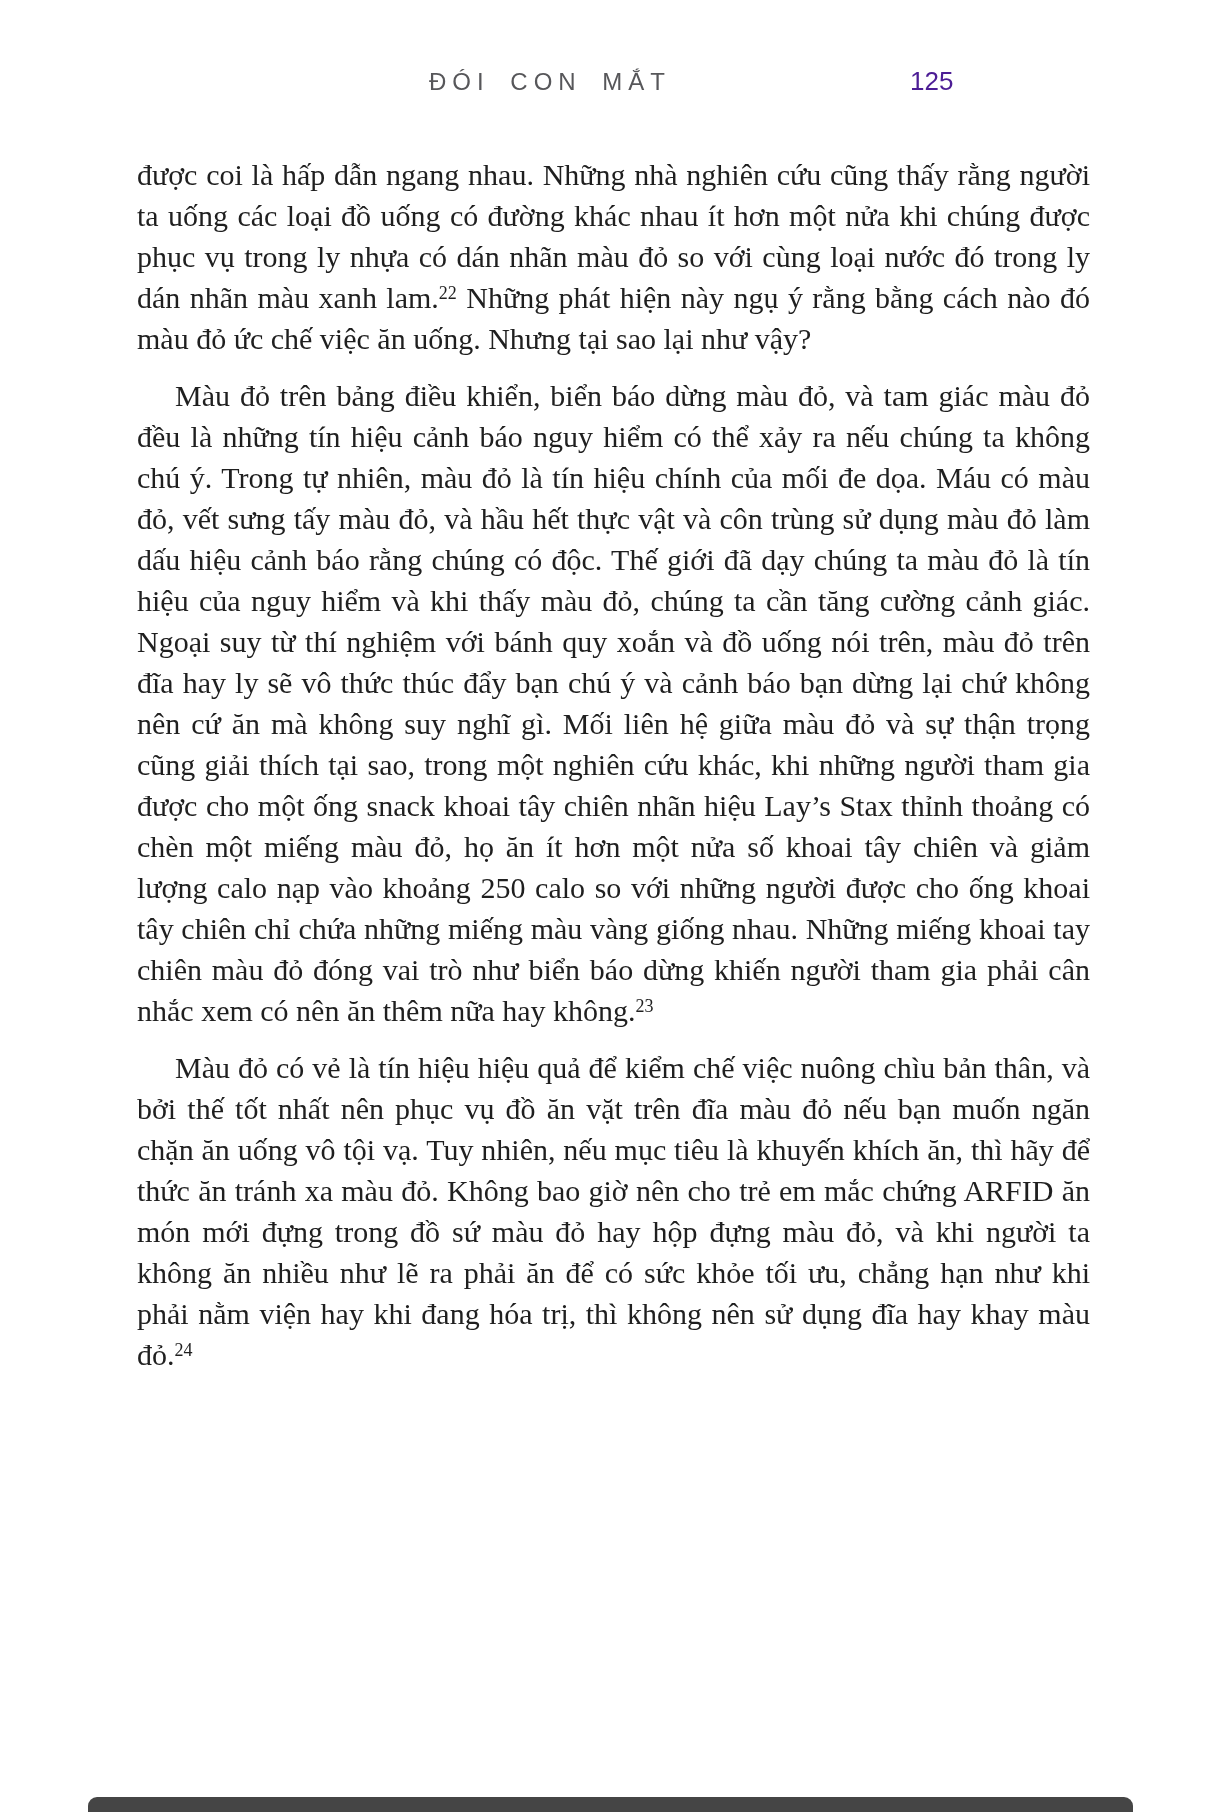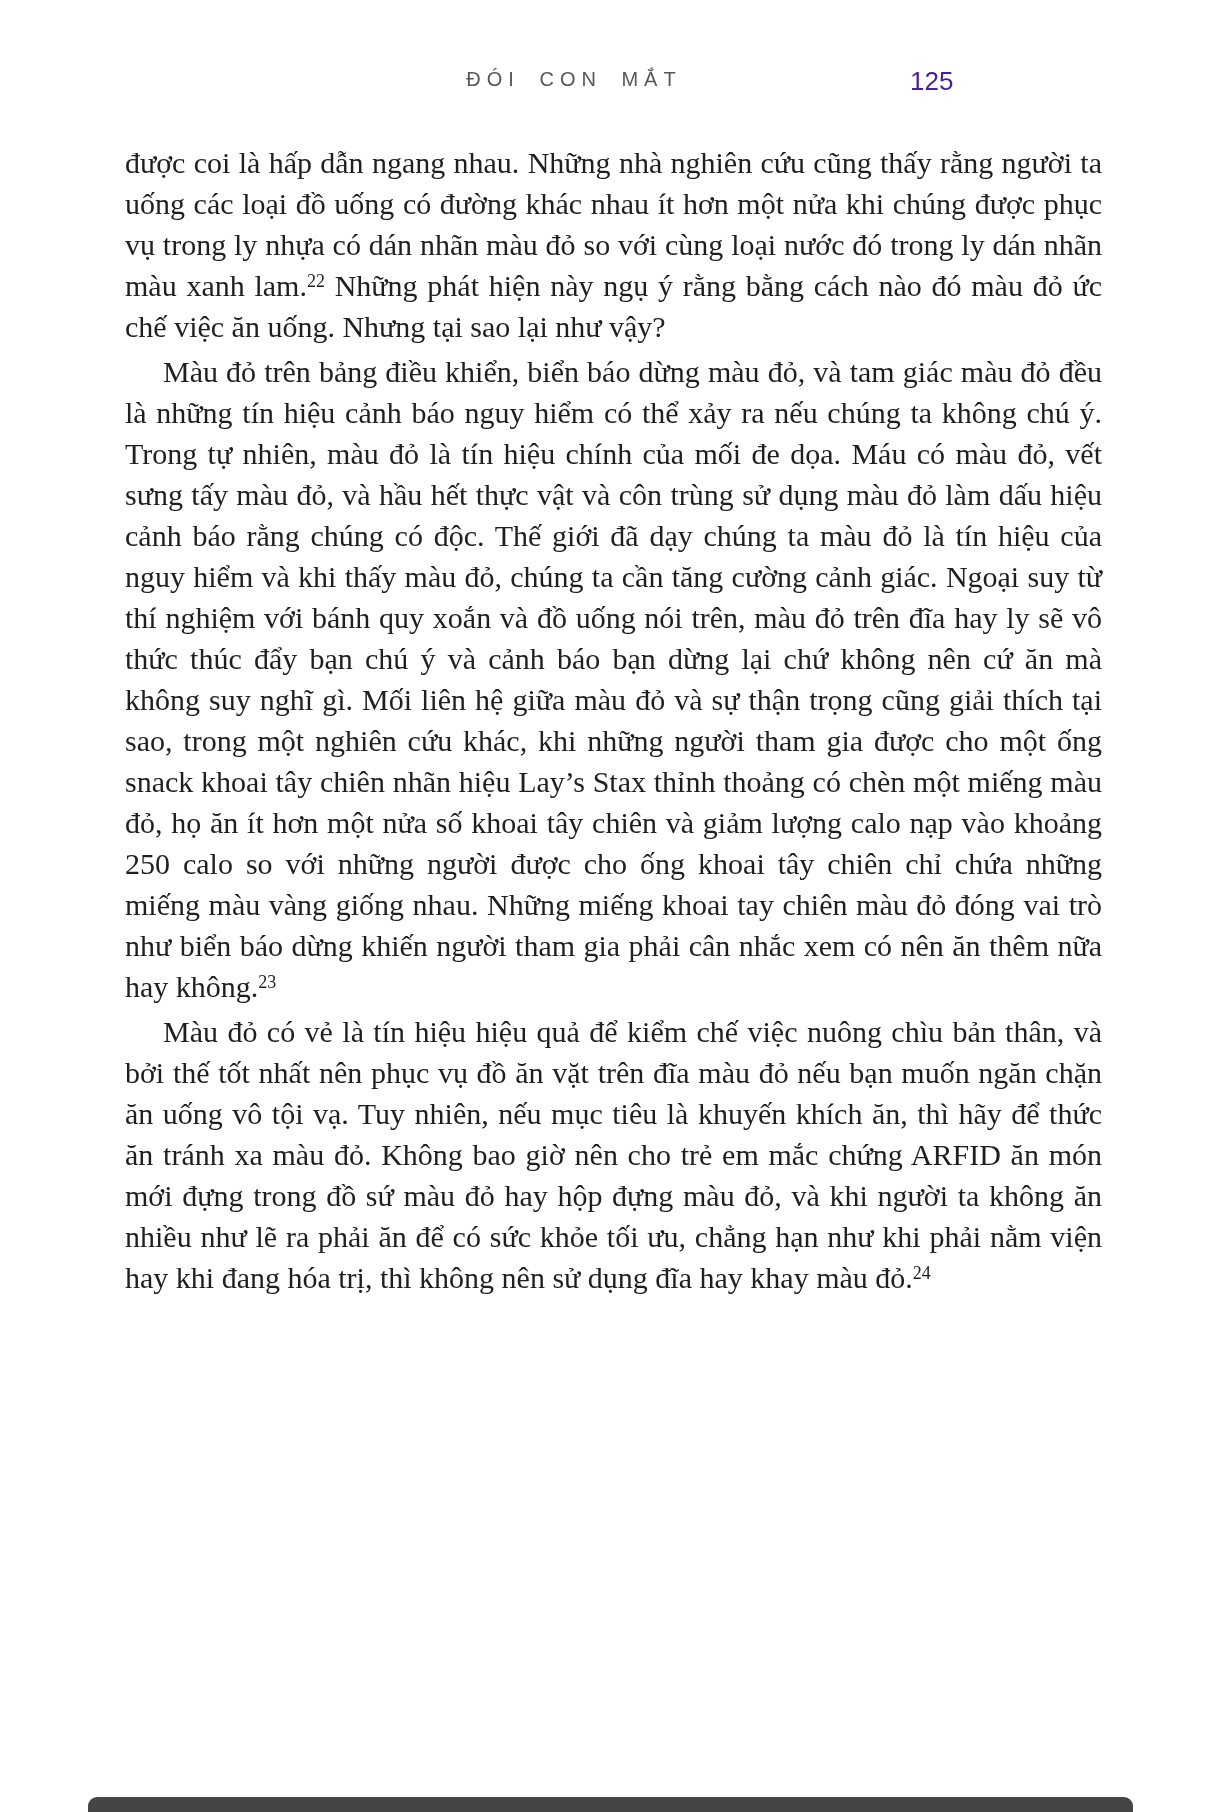--- a/index.html
+++ b/index.html
@@ -12,24 +12,24 @@
     width: 1221px;
     height: 1812px;
     background: #ffffff;
     overflow: hidden;
     font-family: "Liberation Serif", serif;
     color: #1f1f1f;
   }
   .running-title {
     position: absolute;
     top: 68px;
-    left: 574px;
+    left: 550px;
     transform: translateX(-50%);
     font-family: "Liberation Sans", sans-serif;
-    font-size: 20px;
+    font-size: 24px;
     font-weight: 400;
     letter-spacing: 6px;
     word-spacing: 8px;
     color: #57575a;
     white-space: nowrap;
   }
   .page-number {
     position: absolute;
     top: 66px;
     left: 910px;
@@ -41,21 +41,21 @@
     position: absolute;
     top: 138px;
     left: 121px;
     width: 985px;
     font-size: 30px;
     line-height: 41px;
     text-align: justify;
     color: #1f1f1f;
   }
   .text-block p {
-    margin: 4px;
+    margin: 16px;
     padding: 0;
   }
   .text-block p.indent {
     text-indent: 38px;
   }
   .text-block sup {
     font-size: 0.60em;
     line-height: 0;
     vertical-align: baseline;
     position: relative;

